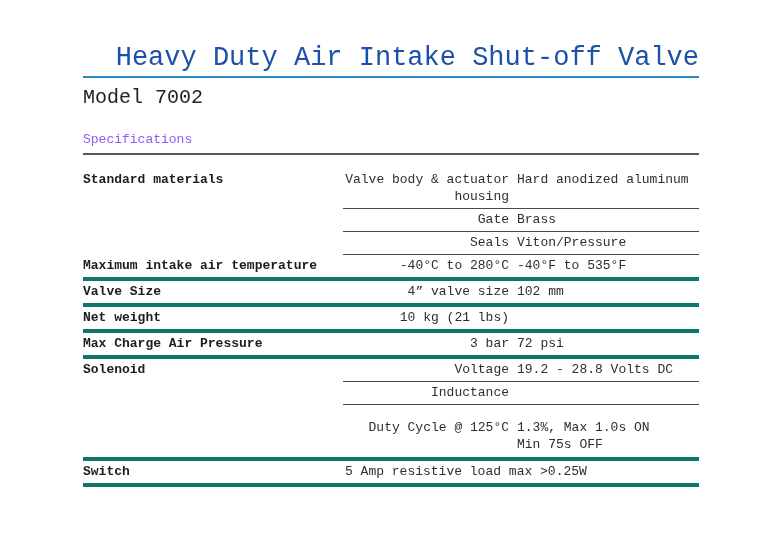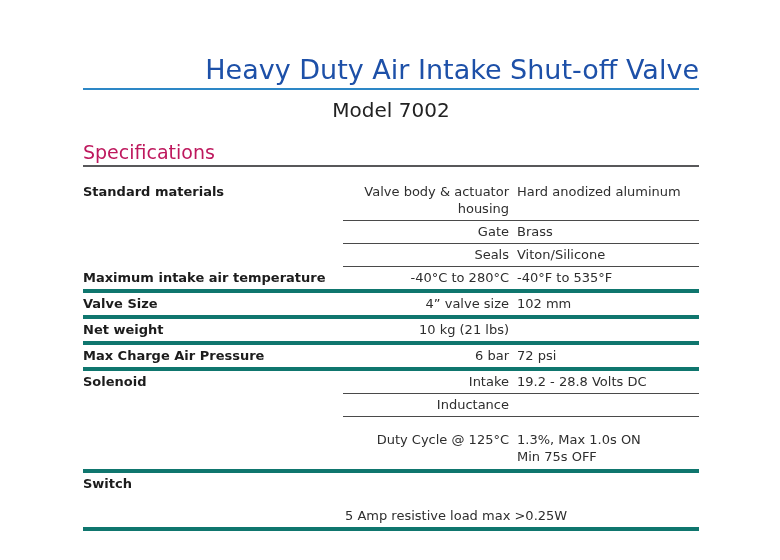--- a/index.html
+++ b/index.html
@@ -7,47 +7,48 @@
     position: relative;
     width: 780px;
     height: 560px;
     background: #ffffff;
     font-family: "DejaVu Sans", sans-serif;
     overflow: hidden;
   }
   .content {
     position: absolute;
     left: 83px;
-    top: 12px;
+    top: 0;
     width: 616px;
+    font-family: Liberation Mono, monospace;
   }
   .title {
     margin-top: 43px;
     text-align: right;
     color: #1d50a8;
     font-size: 27px;
     line-height: 30px;
     letter-spacing: 0px;
     white-space: nowrap;
   }
   .title-rule {
     height: 2px;
     background: #2d87c6;
     margin-top: 3px;
   }
   .model {
-    text-align: center;
+    text-align: left;
     color: #222222;
     font-size: 20px;
     line-height: 22px;
     margin-top: 9px;
   }
   .section {
-    color: #be185d;
-    font-size: 19px;
+    color: #8b5cf6;
+    font-size: 13px;
     line-height: 22px;
     margin-top: 20px;
   }
   .section-rule {
     height: 2px;
     background: #58585a;
     margin-top: 2px;
   }
   .spec-table {
     font-size: 13px;
@@ -75,21 +76,20 @@
   .c3 {
     flex: 1;
     padding: 2px 0 3px 2px;
     line-height: 17px;
     white-space: nowrap;
   }
   .c23 {
     flex: 1;
     padding: 2px 0 3px 2px;
     line-height: 17px;
-    margin-top: 32px;
   }
   .row.first .c1, .row.first .c2, .row.first .c3 { padding-top: 16px; }
   .row.dual .c2, .row.dual .c3 { padding-bottom: 4px; margin-top: 12px; }
 </style>
 </head>
 <body>
 
 <div class="page">
   <div class="content">
 
@@ -115,21 +115,21 @@
         <div class="rest">
           <div class="c2">Gate</div>
           <div class="c3">Brass</div>
         </div>
       </div>
 
       <div class="row partial">
         <div class="c1"></div>
         <div class="rest">
           <div class="c2">Seals</div>
-          <div class="c3">Viton/Silicone</div>
+          <div class="c3">Viton/Pressure</div>
         </div>
       </div>
 
       <div class="row full">
         <div class="c1">Maximum intake air temperature</div>
         <div class="rest">
           <div class="c2">-40°C to 280°C</div>
           <div class="c3">-40°F to 535°F</div>
         </div>
       </div>
@@ -146,29 +146,29 @@
         <div class="c1">Net weight</div>
         <div class="rest">
           <div class="c2">10 kg (21 lbs)</div>
           <div class="c3"></div>
         </div>
       </div>
 
       <div class="row full">
         <div class="c1">Max Charge Air Pressure</div>
         <div class="rest">
-          <div class="c2">6 bar</div>
+          <div class="c2">3 bar</div>
           <div class="c3">72 psi</div>
         </div>
       </div>
 
       <div class="row partial">
         <div class="c1">Solenoid</div>
         <div class="rest">
-          <div class="c2">Intake</div>
+          <div class="c2">Voltage</div>
           <div class="c3">19.2 - 28.8 Volts DC</div>
         </div>
       </div>
 
 
       <div class="row partial">
         <div class="c1"></div>
         <div class="rest">
           <div class="c2">Inductance</div>
         </div>

